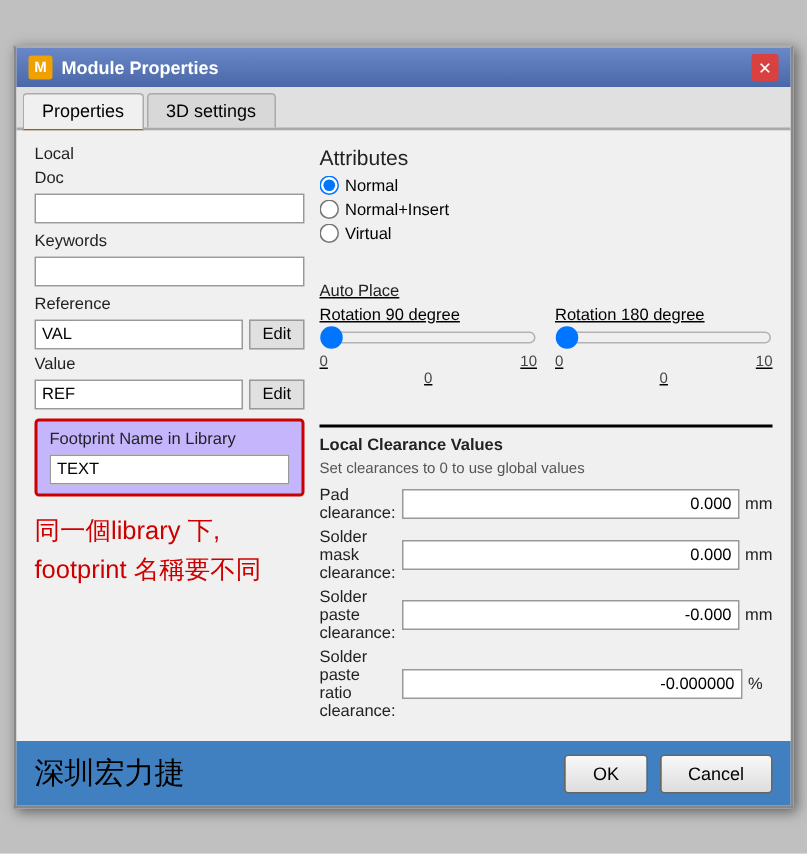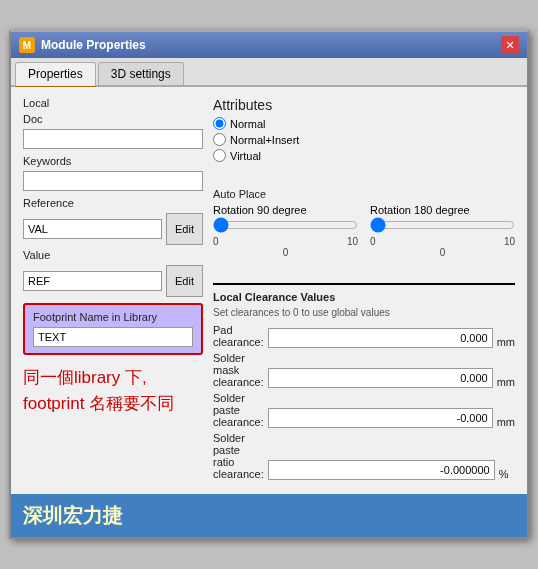--- a/index.html
+++ b/index.html
@@ -122,21 +122,21 @@
     }
     .field-row input {
       flex: 1;
     }
     .edit-btn {
       padding: 2px 8px;
       background: #e0e0e0;
       border: 1px solid #999;
       cursor: pointer;
       font-size: 11px;
-      height: 32px;
+      height: 20px;
     }
     .fp-name-box {
       border: 2px solid #cc0000;
       padding: 6px 8px;
       margin-top: 6px;
       background: #c4b5fd;
       border-radius: 3px;
     }
     .fp-name-label {
       font-size: 11px;
@@ -175,20 +175,21 @@
     .attr-section, .move-section {
       flex: 1;
     }
     .attr-title, .move-title {
       font-size: 14px;
       margin-bottom: 4px;
       color: #222;
     }
     .auto-place-section {
       margin-bottom: 25px;
+      text-decoration: underline;
     }
     .auto-place-title {
       font-size: 11px;
       margin-bottom: 4px;
       color: #222;
     }
     .sliders-row {
       display: flex;
       gap: 12px;
     }
@@ -229,21 +230,21 @@
       margin-bottom: 4px;
       color: #222;
     }
     .clearance-subtitle {
       font-size: 10px;
       color: #555;
       margin-bottom: 6px;
     }
     .clearance-row {
       display: flex;
-      align-items: flex-end;
+      align-items: center;
       margin-bottom: 4px;
       gap: 4px;
     }
     .clearance-row-label {
       font-size: 11px;
       flex: 1;
       color: #222;
     }
     .clearance-value {
       width: 70px;
@@ -260,23 +261,23 @@
       color: #222;
     }
     .bottom-bar {
       background: #4080c0;
       padding: 8px 12px;
       display: flex;
       align-items: center;
       justify-content: space-between;
     }
     .bottom-text {
-      color: #fef9c3;
+      color: #000000;
       font-size: 20px;
-      font-weight: bold;
+      font-weight: normal;
     }
     .button-group {
       display: flex;
       gap: 8px;
     }
     .ok-btn, .cancel-btn {
       padding: 4px 18px;
       border: 1px solid #666;
       cursor: pointer;
       font-size: 12px;
@@ -425,14 +426,18 @@
             <input type="text" class="clearance-value" value="-0.000000" style="">
             <span class="clearance-unit">%</span>
           </div>
         </div>
       </div>
     </div>
   </div>
 
   <div class="bottom-bar">
     <div class="bottom-text">深圳宏力捷</div>
+    <div class="button-group">
+      <button class="ok-btn">OK</button>
+      <button class="cancel-btn">Cancel</button>
+    </div>
   </div>
 </div>
 
 </body></html>

